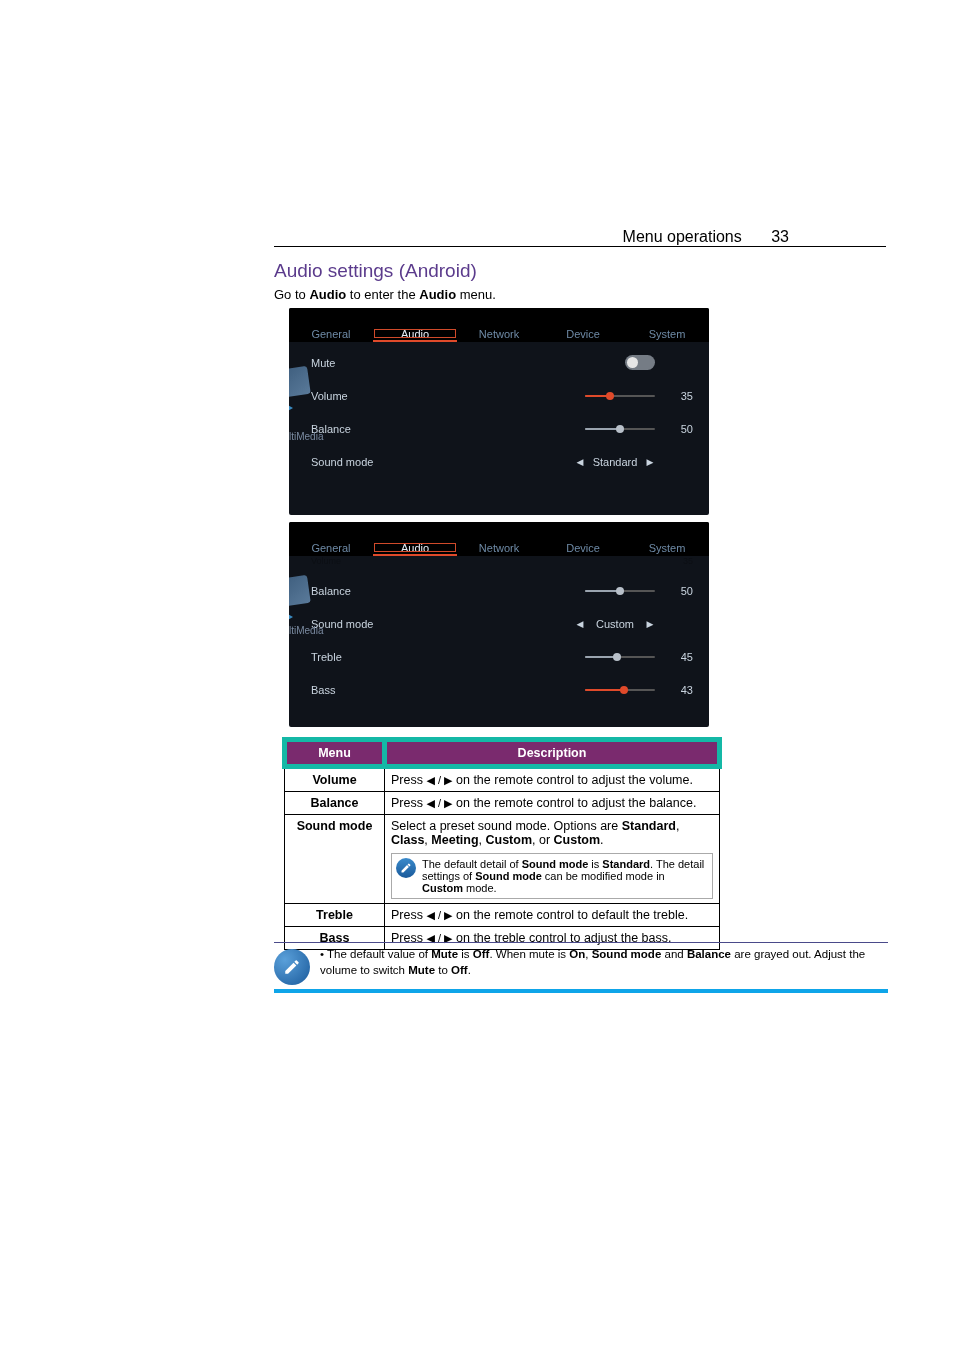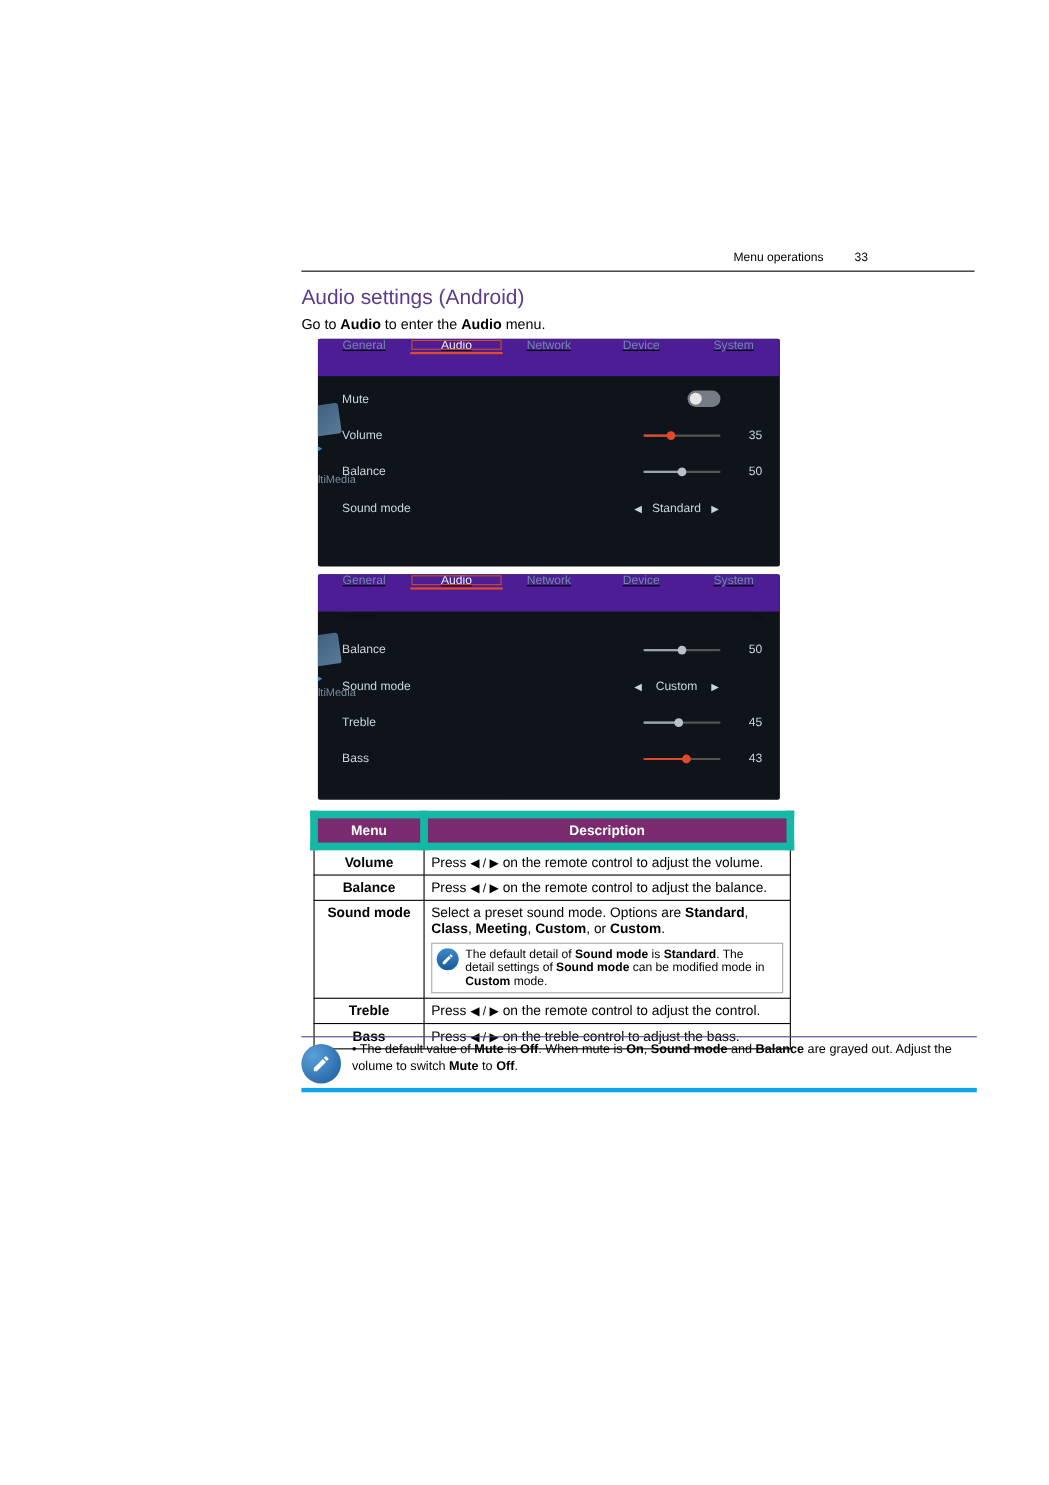--- a/index.html
+++ b/index.html
@@ -8,21 +8,21 @@
     background: #fff;
     width: 954px;
     height: 1350px;
     position: relative;
     color: #000;
   }
   .page-header {
     position: absolute;
     top: 228px;
     right: 165px;
-    font-size: 11px;
+    font-size: 16px;
     color: #000;
   }
   .page-header .num {
     margin-left: 25px;
   }
   .hr-top {
     position: absolute;
     top: 246px;
     left: 274px;
     width: 612px;
@@ -52,23 +52,22 @@
     width: 420px;
     background: #0f131a;
     border-radius: 2px;
     overflow: hidden;
   }
   .panel1 { top: 308px; height: 207px; }
   .panel2 { top: 522px; height: 205px; }
   .tabs {
     display: flex;
     height: 34px;
-    background: #4c1d95;
-    align-items: flex-start;
-    text-decoration: underline;
+    background: #000000;
+    align-items: flex-end;
   }
   .tab {
     flex: 1;
     display: flex;
     align-items: center;
     justify-content: center;
     font-size: 11px;
     color: #6e8aa6;
     border-bottom: 2px solid transparent;
     position: relative;
@@ -135,21 +134,21 @@
     width: 440px;
     border: 1px solid #000;
     font-size: 12.5px;
     border-collapse: collapse;
   }
   .menu-table th {
     background: #7a2a6e;
     color: #fff;
     font-weight: bold;
     padding: 4px 23px;
-    border: 7px solid #14b8a6;
+    border: 5px solid #14b8a6;
     text-align: center;
   }
   .menu-table td {
     border: 1px solid #000;
     padding: 4px 6px;
     vertical-align: top;
   }
   .menu-table td.c1 {
     width: 100px;
     text-align: center;
@@ -394,21 +393,21 @@
         </div>
         <div>
           <span>The default detail of </span><b>Sound mode</b><span> is </span><b>Standard</b><span>. The detail settings of </span><b>Sound mode</b><span> can be modified mode in </span><b>Custom</b><span> mode.</span>
         </div>
       </div>
     </td>
   </tr>
   <tr>
     <td class="c1">Treble</td>
     <td>
-      <span>Press </span><span class="arrows"><span>◀</span><span> / </span><span>▶</span></span><span> on the remote control to adjust the control.</span>
+      <span>Press </span><span class="arrows"><span>◀</span><span> / </span><span>▶</span></span><span> on the remote control to default the treble.</span>
     </td>
   </tr>
   <tr>
     <td class="c1">Bass</td>
     <td>
       <span>Press </span><span class="arrows"><span>◀</span><span> / </span><span>▶</span></span><span> on the treble control to adjust the bass.</span>
     </td>
   </tr>
 </tbody>
   </table>

